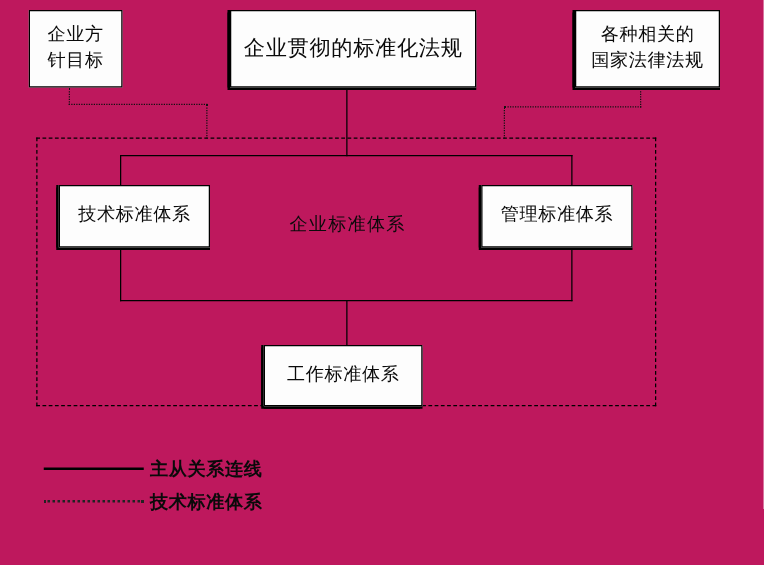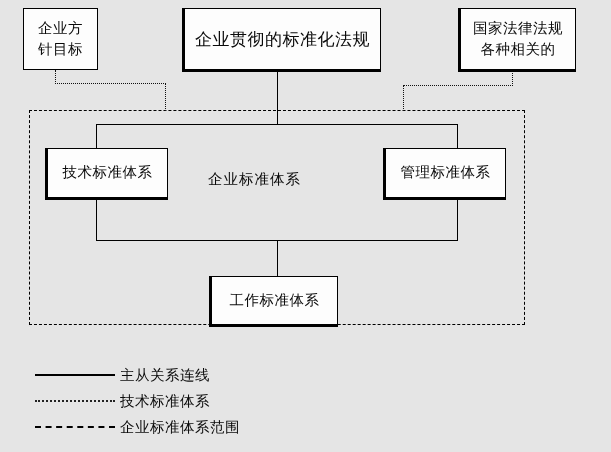--- a/index.html
+++ b/index.html
@@ -8,21 +8,21 @@
     background: #ffffff;
   }
   body {
     font-family: "DejaVu Sans", "Liberation Sans", sans-serif;
     color: #000000;
   }
   #diagram-root {
     position: relative;
     width: 611px;
     height: 452px;
-    background: #e5e5e5;
+    background: #be185d;
     overflow: hidden;
   }
   .node {
     position: absolute;
     box-sizing: border-box;
     background: #fdfdfd;
     border: 1px solid #000000;
     display: flex;
     flex-direction: column;
     align-items: center;
@@ -61,20 +61,21 @@
     left: 29px; top: 110px;
     width: 496px; height: 215px;
     box-sizing: border-box;
     border: 1.5px dashed #000000;
     z-index: 1;
   }
   #scope-label {
     position: absolute;
     left: 208px; top: 170px;
     width: 140px;
+    text-align: center;
     font-size: 14.5px;
     letter-spacing: 1px;
     z-index: 4;
     color: #0a0a0a;
   }
 
   
   #box-technical {
     left: 47px;  top: 148px; width: 121px; height: 50px; text-align: center;
   }
@@ -124,20 +125,21 @@
   #v-left-bottom     { left: 96px;  top: 197px; height: 44px; }
   #v-right-bottom    { left: 457px; top: 197px; height: 44px; }
   #bar-bottom        { left: 96px;  top: 240px; width: 362px; }
   #line-work-down    { left: 277px; top: 240px; height: 37px; }
 
   
   #legend {
     position: absolute;
     left: 0; top: 362px;
     width: 606px;
+    font-weight: bold;
   }
   .legend-row {
     position: relative;
     height: 26px;
     display: flex;
     align-items: center;
   }
   .legend-sample {
     position: absolute;
     left: 35px;
@@ -164,22 +166,22 @@
   <div class="node" id="box-policy">
     <span class="line">企业方</span>
     <span class="line">针目标</span>
   </div>
 
   <div class="node shadow" id="box-regulations">
     <span class="line">企业贯彻的标准化法规</span>
   </div>
 
   <div class="node shadow" id="box-national-law">
+    <span class="line">各种相关的</span>
     <span class="line">国家法律法规</span>
-    <span class="line">各种相关的</span>
   </div>
 
   <div class="conn v-dot" id="dot-policy-down"></div>
   <div class="conn h-dot" id="dot-policy-right"></div>
   <div class="conn v-dot" id="dot-policy-drop"></div>
 
   <div class="conn v-dot" id="dot-law-down"></div>
   <div class="conn h-dot" id="dot-law-left"></div>
   <div class="conn v-dot" id="dot-law-drop"></div>
 
@@ -210,19 +212,15 @@
 
   <div id="legend">
     <div class="legend-row">
       <span class="legend-sample sample-solid"></span>
       <span class="legend-text">主从关系连线</span>
     </div>
     <div class="legend-row">
       <span class="legend-sample sample-dotted"></span>
       <span class="legend-text">技术标准体系</span>
     </div>
-    <div class="legend-row">
-      <span class="legend-sample sample-dashed"></span>
-      <span class="legend-text">企业标准体系范围</span>
-    </div>
   </div>
 
 </div>
 
 </body></html>

